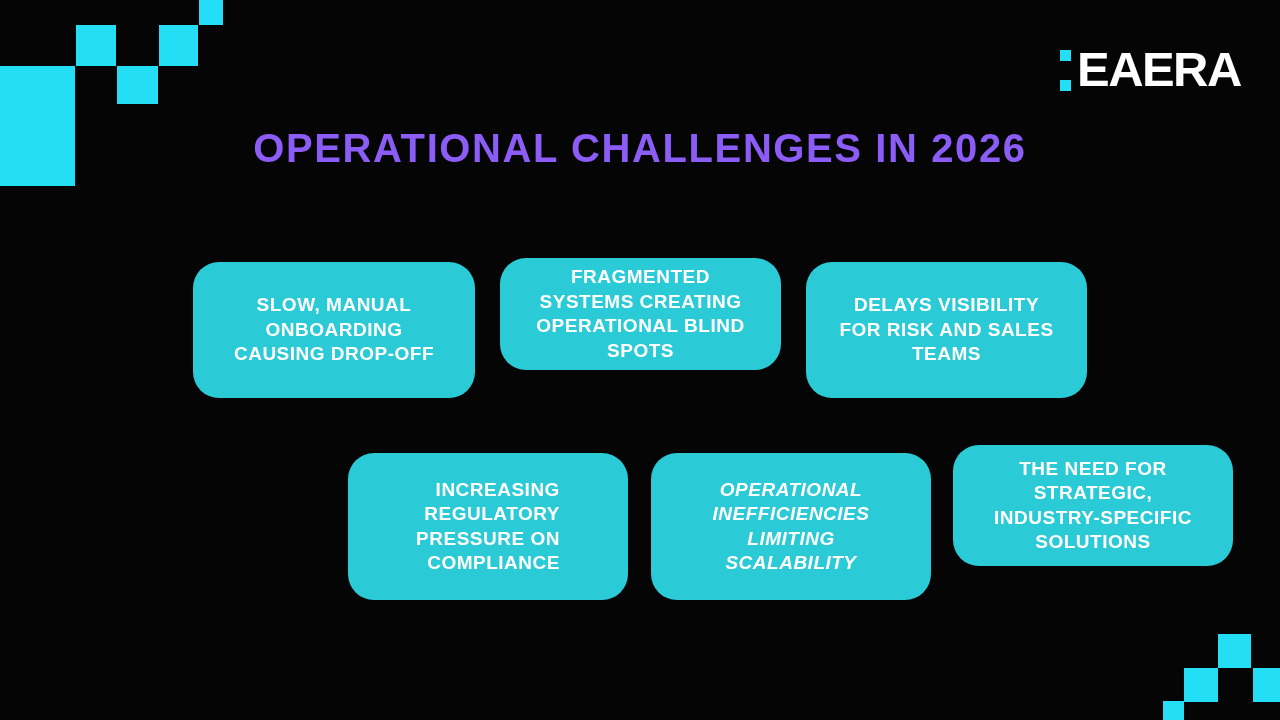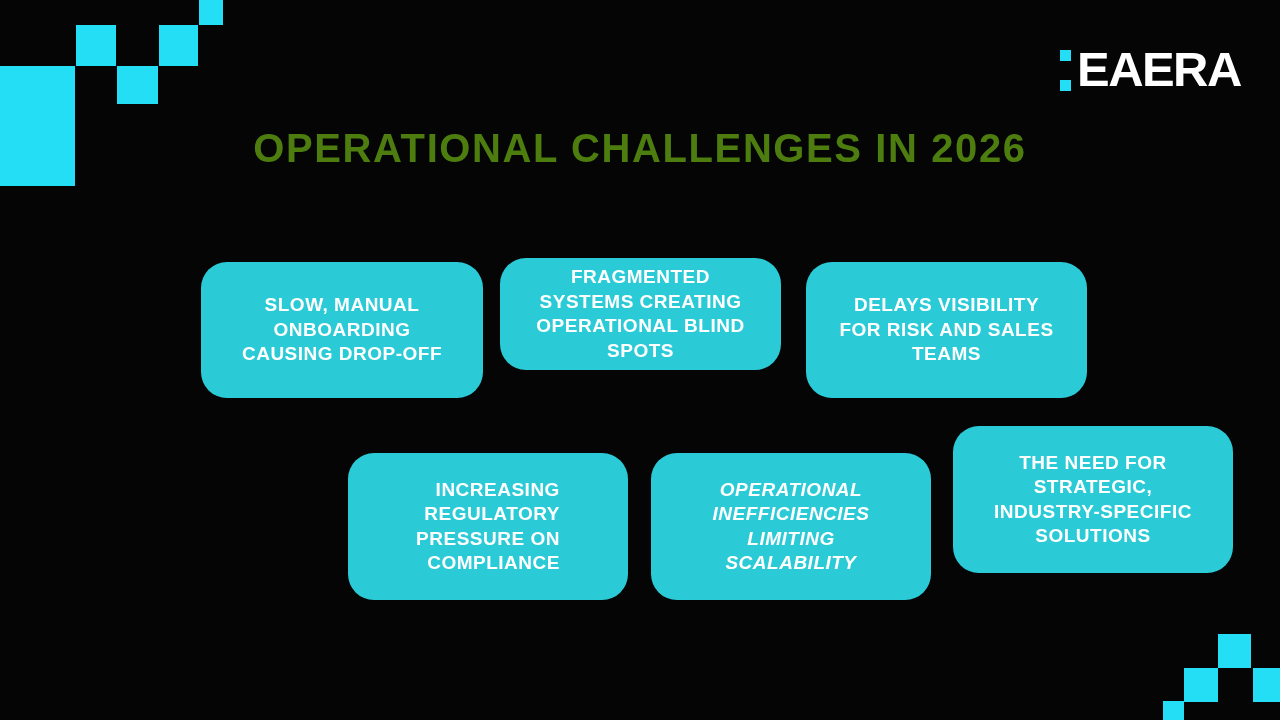--- a/index.html
+++ b/index.html
@@ -68,21 +68,21 @@
     position: absolute;
     left: 0;
     top: 124px;
     width: 1280px;
     text-align: center;
     font-family: "Liberation Sans", sans-serif;
     font-weight: 700;
     font-size: 40px;
     line-height: 48px;
     letter-spacing: 1.6px;
-    color: #4d7c0f;
+    color: #8b5cf6;
     white-space: nowrap;
   }
 
   
   .card {
     position: absolute;
     background: #2ACBD6;
     border-radius: 26px;
     display: flex;
     align-items: center;
@@ -96,28 +96,28 @@
     font-size: 19px;
     line-height: 24.5px;
     letter-spacing: 0.5px;
     color: #FFFFFF;
     text-align: center;
     white-space: pre-line;
   }
   .card-text.left-align { text-align: right; }
 
   
-  #card-1 { left: 201px; top: 262px; width: 282px; height: 136px; }
+  #card-1 { left: 193px; top: 262px; width: 282px; height: 136px; }
   #card-2 { left: 500px; top: 258px; width: 281px; height: 112px; }
   #card-3 { left: 806px; top: 262px; width: 281px; height: 136px; }
   
   #card-4 { left: 47px;  top: 453px; width: 280px; height: 147px; }
   #card-5 { left: 348px; top: 453px; width: 280px; height: 147px; }
   #card-6 { left: 651px; top: 453px; width: 280px; height: 147px; font-style: italic; }
-  #card-7 { left: 953px; top: 426px; width: 280px; height: 147px; }
+  #card-7 { left: 953px; top: 445px; width: 280px; height: 121px; }
 </style>
 </head>
 <body>
 
 <div class="slide">
 
   <div class="deco" style="left:0px;  top:66px;  width:75px;  height:120px;"></div>
   <div class="deco" style="left:76px;  top:25px;  width:40px;  height:41px;"></div>
   <div class="deco" style="left:117px; top:66px;  width:41px;  height:38px;"></div>
   <div class="deco" style="left:159px; top:25px;  width:39px;  height:41px;"></div>

